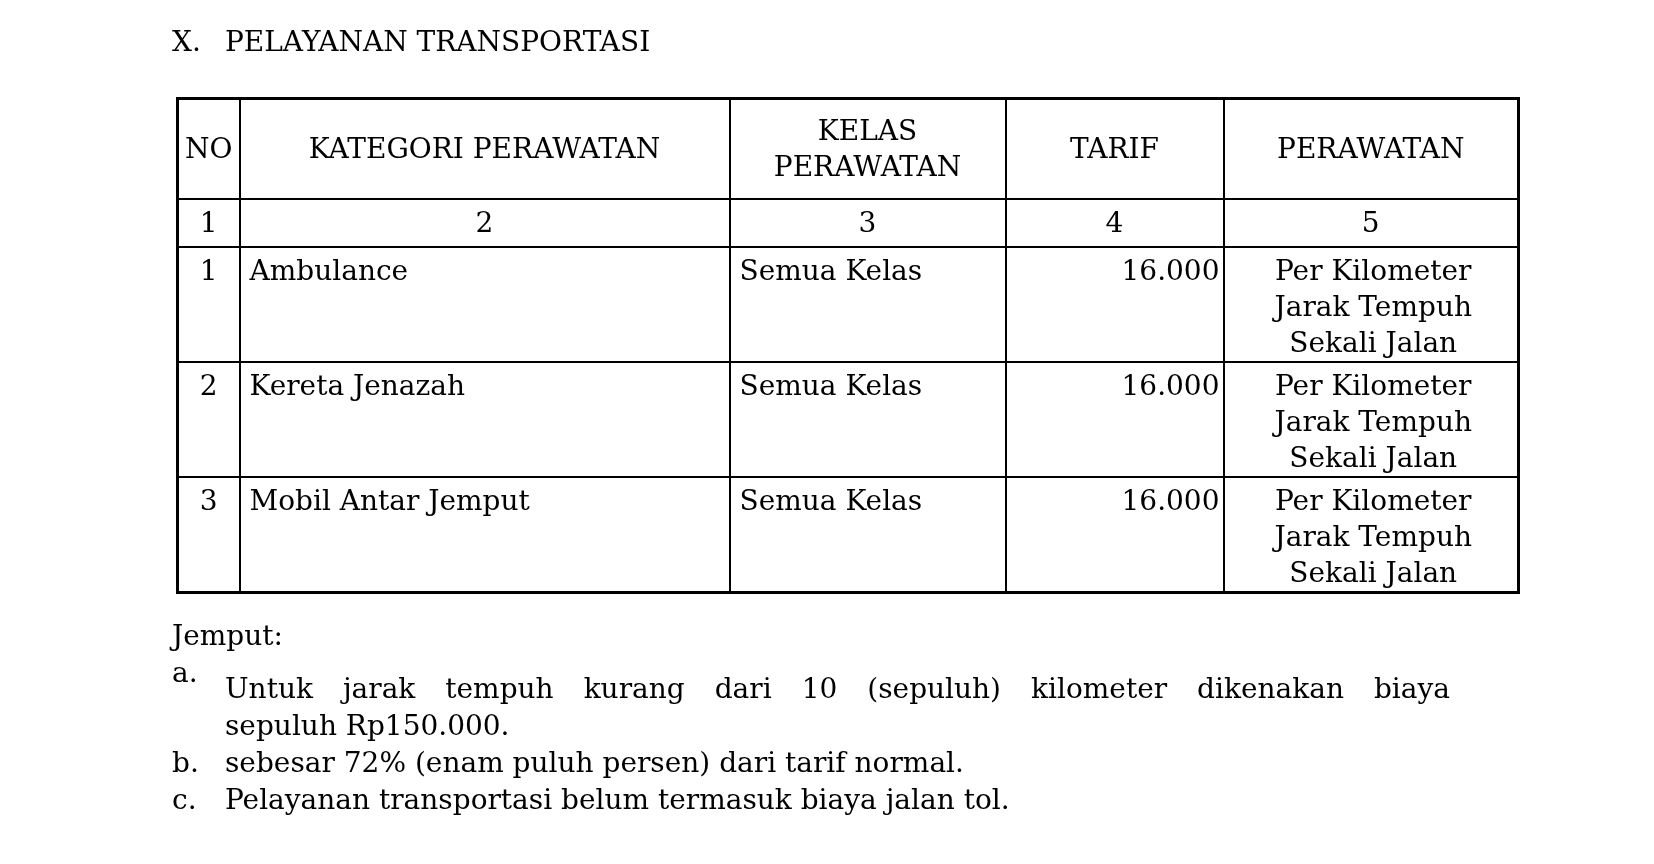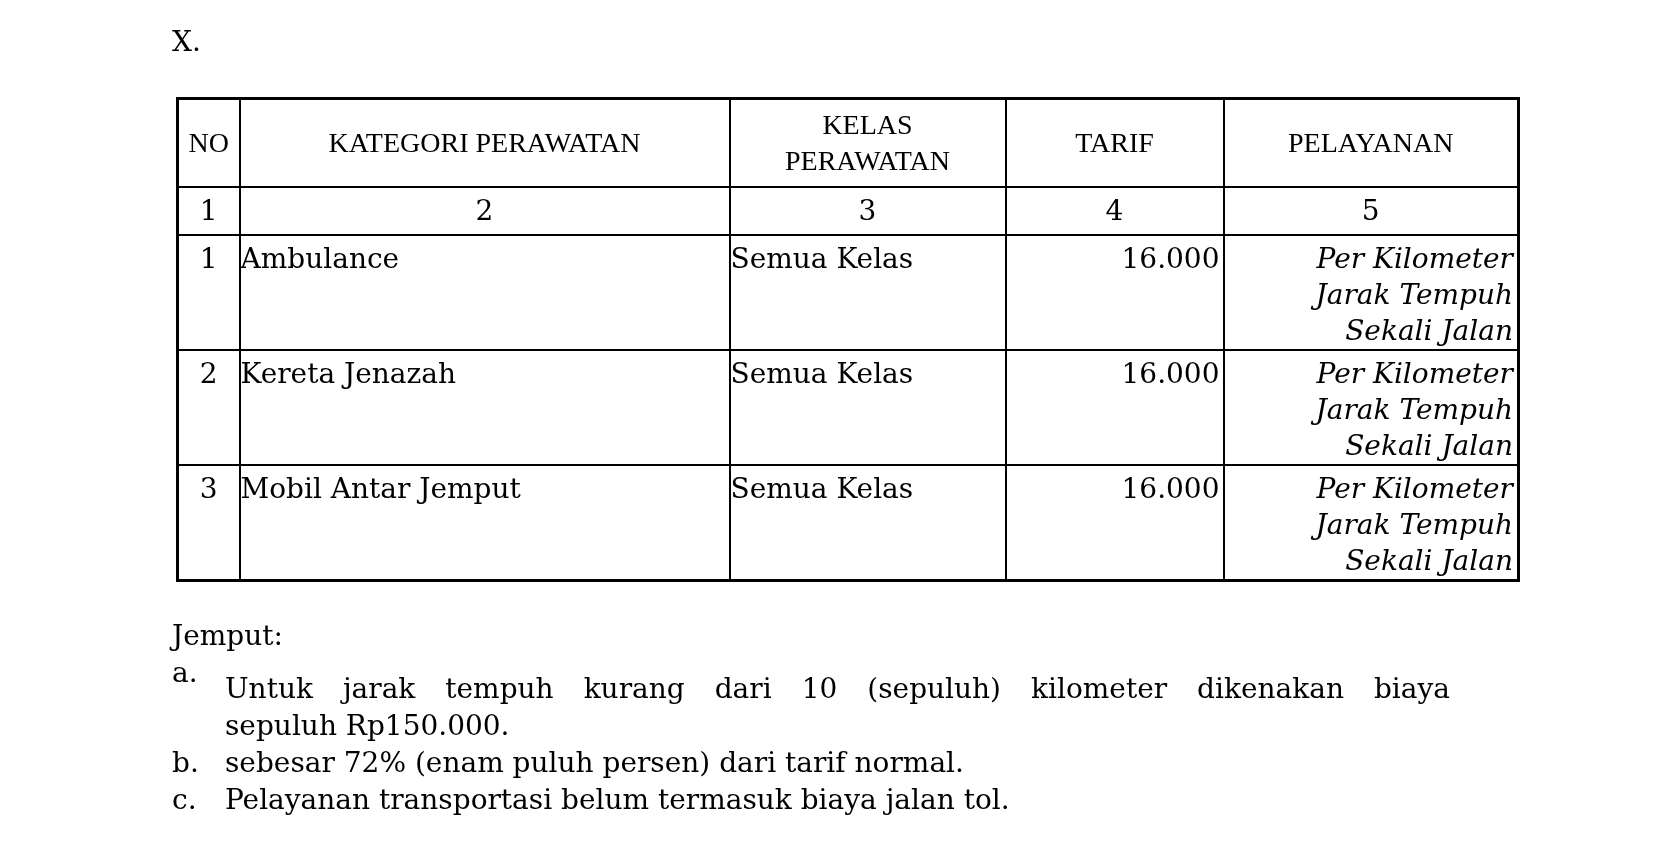--- a/index.html
+++ b/index.html
@@ -40,29 +40,29 @@
     border: 2px solid #000;
     font-weight: normal;
     line-height: 36px;
     overflow: hidden;
   }
   .tariff-table th {
     text-align: center;
     vertical-align: middle;
     padding: 2px 6px;
   }
-  tr.header-row   { height: 88px; font-family: Liberation Serif, serif; }
+  tr.header-row   { height: 100px; }
   tr.colnum-row   { height: 48px; }
   tr.colnum-row td { text-align: center; vertical-align: middle; }
   tr.data-row     { height: 113px; }
   tr.data-row td  { vertical-align: top; padding-top: 5px; }
   td.cell-no      { text-align: center; }
-  td.cell-kategori, td.cell-kelas { text-align: left; padding-right: 6px; }
+  td.cell-kategori, td.cell-kelas { text-align: left; padding-left: 9px; padding-right: 6px; }
   td.cell-tarif   { text-align: right; padding-right: 3px; }
-  td.cell-ket     { text-align: right; padding-left: 9px; padding-right: 4px; font-style: italic; }
+  td.cell-ket     { text-align: center; padding-left: 9px; padding-right: 4px; }
 
   
   .notes {
     position: absolute;
     left: 172px;
     top: 617px;
     width: 1278px;
     line-height: 37px;
   }
   .note-item { display: flex; }
@@ -74,37 +74,38 @@
     margin-top: 16px;
   }
 </style>
 </head>
 <body>
 
 <div class="page">
 
   <div class="doc-title">
     <span class="numeral">X.</span>
+    <span>PELAYANAN TRANSPORTASI</span>
   </div>
 
   <table class="tariff-table">
     <colgroup>
       <col style="width:62px">
       <col style="width:490px">
       <col style="width:276px">
       <col style="width:218px">
       <col style="width:295px">
     </colgroup>
     <tbody>
       <tr class="header-row">
         <th>NO</th>
         <th>KATEGORI PERAWATAN</th>
         <th>KELAS PERAWATAN</th>
         <th>TARIF</th>
-        <th>PELAYANAN</th>
+        <th>PERAWATAN</th>
       </tr>
       <tr class="colnum-row">
         <td>1</td>
         <td>2</td>
         <td>3</td>
         <td>4</td>
         <td>5</td>
       </tr>
       <tr class="data-row">
         <td class="cell-no">1</td>

